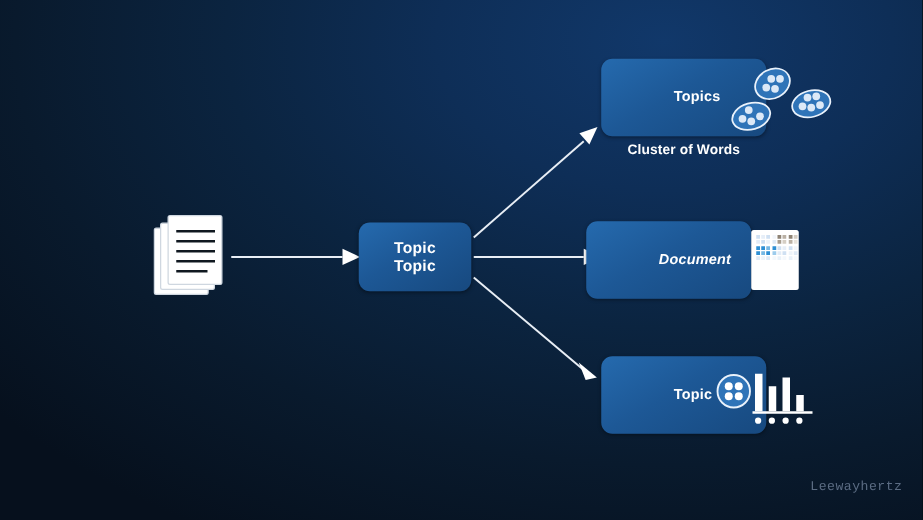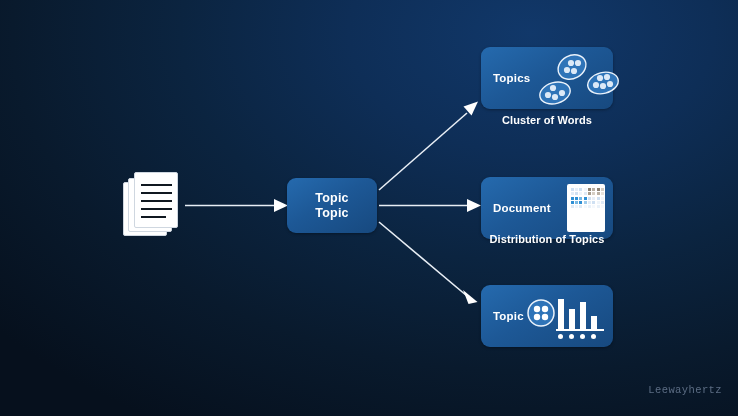--- a/index.html
+++ b/index.html
@@ -38,24 +38,24 @@
     display: flex; align-items: center; justify-content: center;
   }
   #topic-model-box .node-label {
     font-size: 12.5px;
     line-height: 15px;
     text-align: center;
   }
   
   .out-box {
     width: 132px; height: 62px;
-    display: flex; align-items: center;
+    display: flex; align-items: center; padding-left: 46px;
   }
   #box-cluster  { left: 481px; top: 47px; }
-  #box-document { left: 481px; top: 177px; }
+  #box-document { left: 469px; top: 177px; font-style: italic; }
   #box-frequency{ left: 481px; top: 285px; }
 
   .out-box .node-label {
     font-size: 11.5px;
     margin-left: 12px;
   }
   .out-box .icon-slot {
     position: relative;
     flex: 1 1 auto;
     height: 100%;
@@ -285,21 +285,20 @@
           <div class="cell" style="background:#dfeaf6"></div>
           <div class="cell" style="background:#f4f8fc"></div>
           <div class="cell" style="background:#e9f1f9"></div>
           <div class="cell" style="background:#f4f8fc"></div>
           <div class="cell" style="background:#e9f1f9"></div>
           <div class="cell" style="background:#f7fafd"></div>
         </div>
       </div>
     </div>
   </div>
-  <div class="caption" id="cap-document">Distribution of Topics</div>
 
   <div class="node-box out-box" id="box-frequency">
     <span class="node-label">Topic</span>
     <div class="icon-slot">
       <svg id="freq-circle" width="30" height="30" viewBox="0 0 30 30">
         <circle cx="15" cy="15" r="13" fill="#2f74b8" stroke="#eaf2fb" stroke-width="1.5"></circle>
         <circle cx="11" cy="11" r="3.2" fill="#ffffff"></circle>
         <circle cx="19" cy="11" r="3.2" fill="#ffffff"></circle>
         <circle cx="11" cy="19" r="3.2" fill="#ffffff"></circle>
         <circle cx="19" cy="19" r="3.2" fill="#ffffff"></circle>

